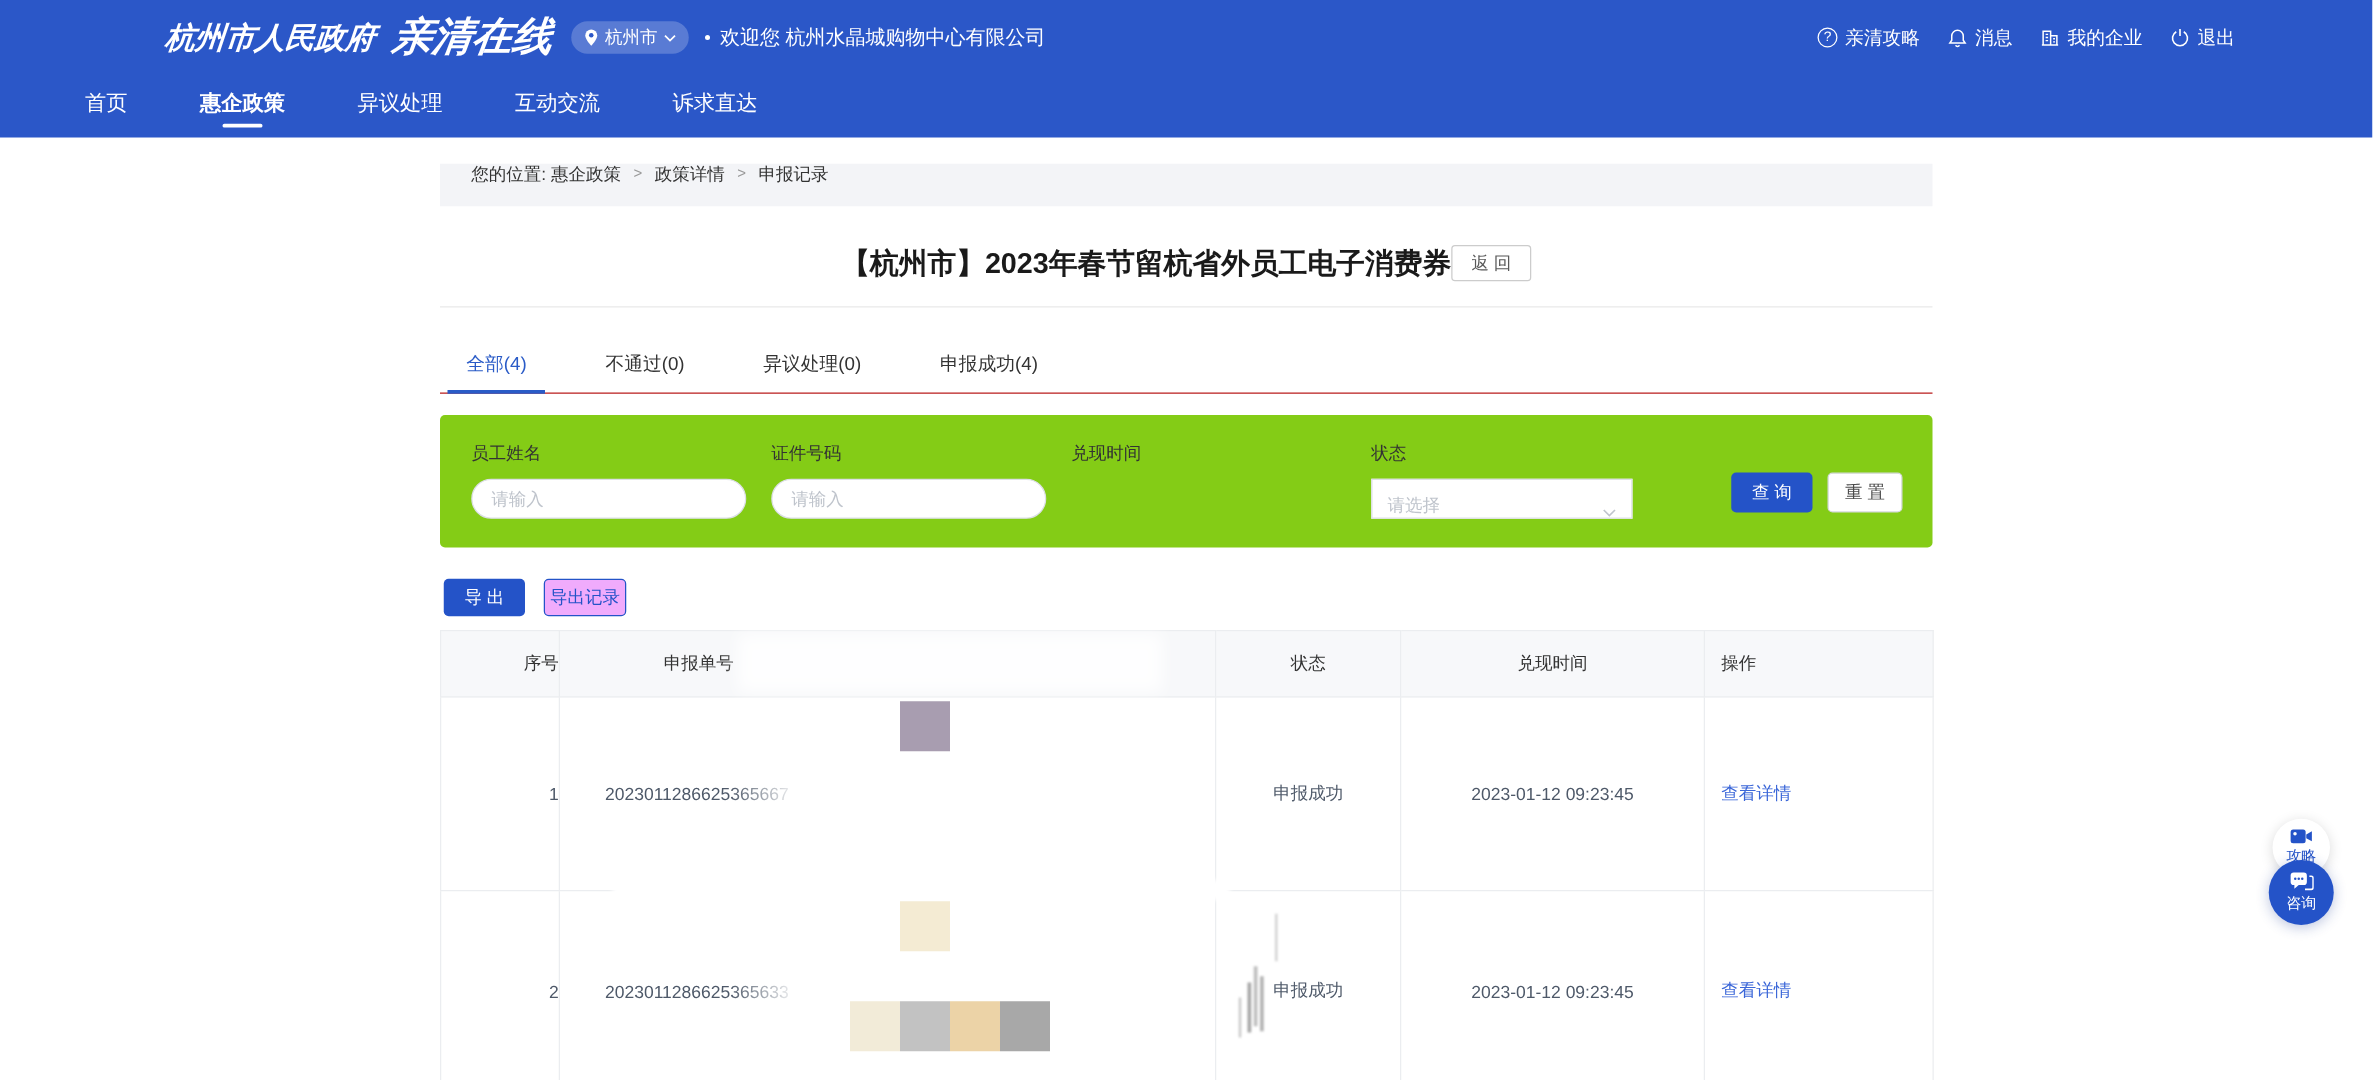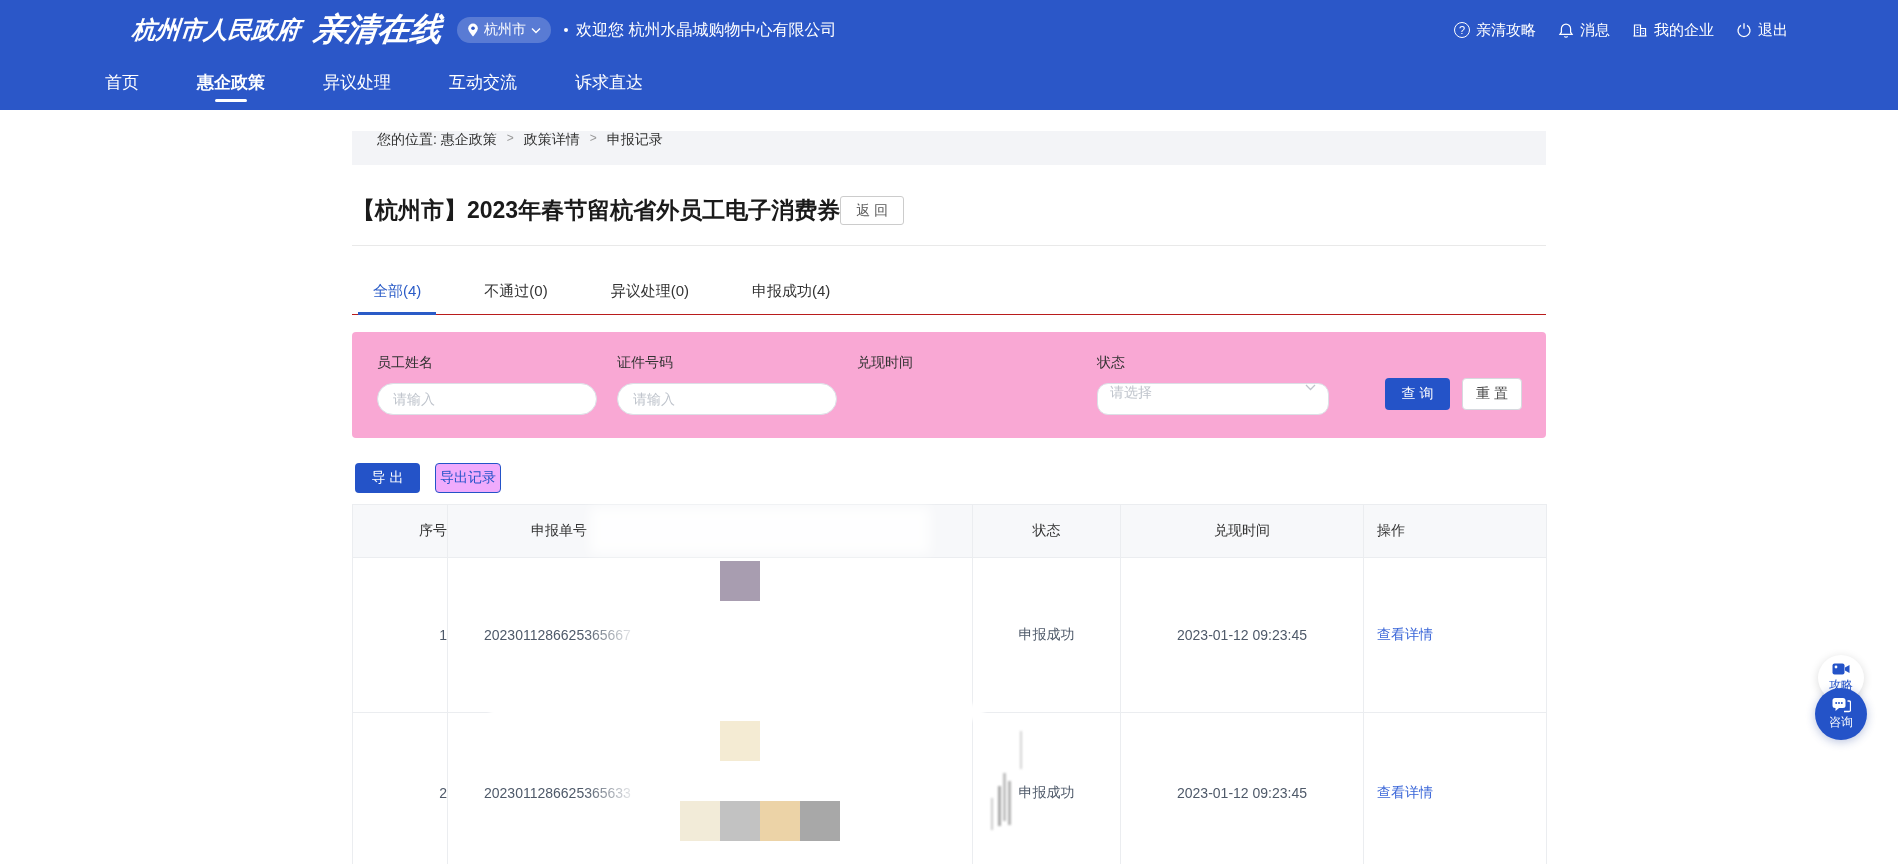--- a/index.html
+++ b/index.html
@@ -9,45 +9,45 @@
 .row1{display:flex;align-items:center;height:54px;padding:6px 110px 0 132px}
 .logo-gov{font-size:24px;font-weight:900;font-style:italic;white-space:nowrap;transform:skewX(-5deg)}
 .logo-prod{font-size:32px;font-weight:900;font-style:italic;margin-left:14px;white-space:nowrap;transform:skewX(-7deg)}
 .loc-pill{margin-left:15px;height:26px;background:rgba(255,255,255,.22);border-radius:13px;display:flex;align-items:center;padding:0 10px;gap:5px;font-size:14px;cursor:pointer}
 .dot{width:4px;height:4px;border-radius:50%;background:#fff;margin-left:13px}
 .welcome{margin-left:8px;font-size:16px;white-space:nowrap}
 .spacer{flex:1}
 .top-menu{display:flex;align-items:center;gap:22px;font-size:15px}
 .tm-item{display:flex;align-items:center;gap:6px;cursor:pointer;white-space:nowrap}
 .qmark{width:16px;height:16px;border:1px solid #fff;border-radius:50%;font-size:11px;display:flex;align-items:center;justify-content:center}
-.navrow{display:flex;align-items:flex-end;height:56px;padding-left:105px;gap:58px}
+.navrow{display:flex;align-items:flex-end;height:56px;padding-left:68px;gap:58px}
 .nav-item{font-size:17px;position:relative;height:100%;display:flex;align-items:center;cursor:pointer}
 .nav-item.active{font-weight:bold}
 .nav-item.active::after{content:"";position:absolute;bottom:8px;left:50%;transform:translateX(-50%);width:32px;height:3px;background:#fff;border-radius:2px}
 
 .crumb{margin:21px 0 0 352px;width:1194px;height:34px;background:#F3F4F7;display:flex;align-items:flex-start;padding-left:25px;font-size:14px;color:#333}
 .crumb .sep{color:#999;margin:0 10px;font-size:12px}
 .crumb a{color:#333;text-decoration:none}
 
-.title-row{margin:30px 0 0 352px;width:1194px;display:flex;align-items:center;justify-content:flex-start}
+.title-row{margin:30px 0 0 352px;width:1194px;display:flex;align-items:center;justify-content:center}
 .page-title{font-size:23px;font-weight:bold;color:#1a1a1a}
 .back-btn{width:64px;height:29px;border:1px solid #ccc;border-radius:3px;background:#fff;font-size:14px;color:#595959;display:flex;align-items:center;justify-content:center;cursor:pointer}
 .divider{margin:19px 0 0 352px;width:1194px;height:1px;background:#e9e9e9}
 
 .tabs{margin-left:352px;width:1194px;display:flex;gap:33px;padding-top:36px;padding-left:6px;border-bottom:1px solid #b91c1c}
 .tab{font-size:15px;color:#333;padding:0 15px 11px;cursor:pointer}
 .tab.active{color:#2A5BC7;border-bottom:3px solid #2A5BC7;margin-bottom:-1px}
 
-.panel{margin:17px 0 0 352px;width:1194px;height:106px;background:#f9a8d4;border-radius:4px;position:relative;padding:22px 0 0 25px;display:flex}
+.panel{margin:17px 0 0 352px;width:1194px;height:106px;background:#84cc16;border-radius:4px;position:relative;padding:22px 0 0 25px;display:flex}
 .fgroup{width:220px;margin-right:20px}
 .flabel{font-size:14px;color:#333;margin-bottom:11px}
 .finput{width:220px;height:32px;border:1px solid #DCDFE6;border-radius:16px;background:#fff;font-size:14px;color:#333;padding:0 15px;outline:none;font-family:"Liberation Sans",sans-serif}
 .finput::placeholder{color:#BFC4CC}
 .daterange{width:220px;height:32px;border:1px solid #DCDFE6;border-radius:4px;background:#fff;display:flex;align-items:center;justify-content:center;gap:8px;font-size:14px;color:#BFC4CC;cursor:pointer}
-.selectbox{width:232px;height:32px;border:1px solid #DCDFE6;border-radius:11px;background:#fff;display:flex;align-items:flex-start;font-size:14px;color:#BFC4CC;padding:0 12px;cursor:pointer}
+.selectbox{width:209px;height:32px;border:1px solid #DCDFE6;border-radius:0;background:#fff;display:flex;align-items:flex-end;font-size:14px;color:#BFC4CC;padding:0 12px;cursor:pointer}
 .selectbox .sel-text{flex:1}
 .btn{height:32px;border-radius:4px;font-size:14px;display:flex;align-items:center;justify-content:center;cursor:pointer;border:none}
 .btn-primary{background:#2453C8;color:#fff}
 .search-btn{position:absolute;left:1033px;top:46px;width:65px}
 .reset-btn{position:absolute;left:1110px;top:46px;width:60px;background:#fff;border:1px solid #D6D9DE;color:#4a4a4a}
 
 .export-row{margin:25px 0 0 355px;display:flex;gap:15px}
 .export-btn{width:65px;height:30px}
 .exportlog-btn{width:66px;height:30px;background:#f0abfc;border:1px solid #2453C8;color:#2453C8}
 

